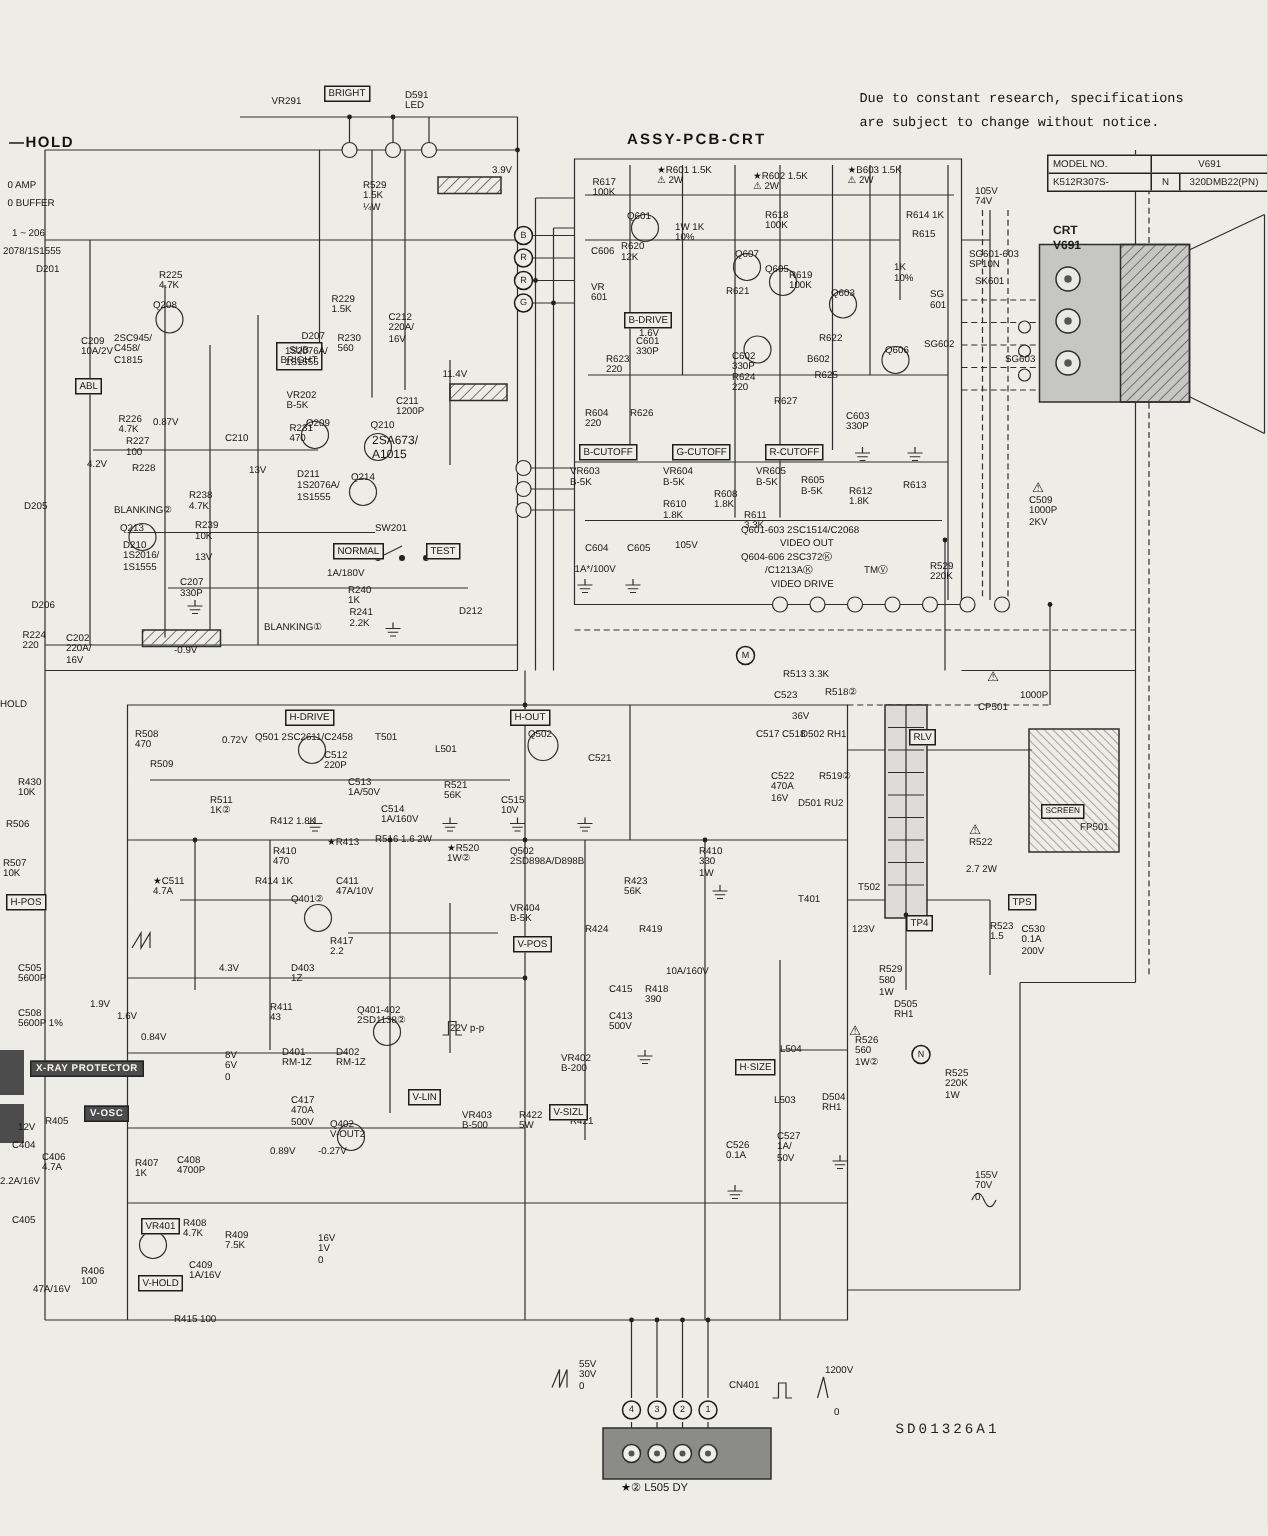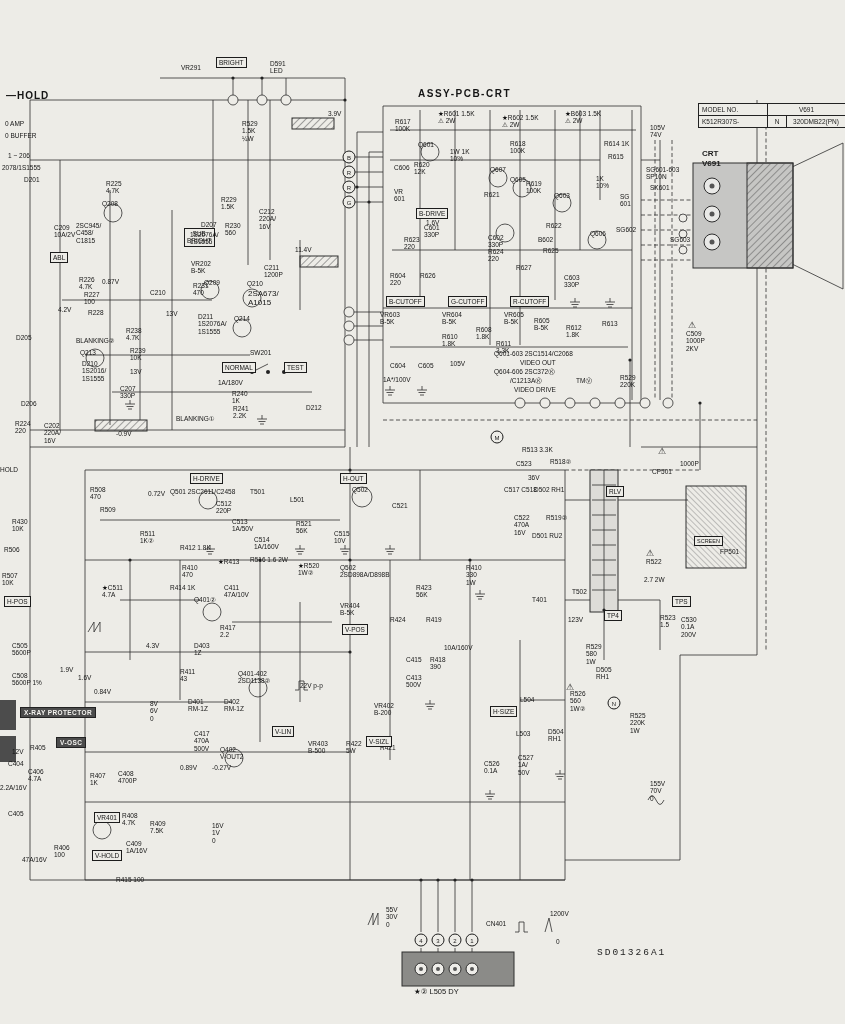--- a/index.html
+++ b/index.html
@@ -205,20 +205,22 @@
 
     <path class="w" d="M88,632 l6,-10 l0,10 l6,-10 l0,10
       M295,690 h4 l0,-9 h5 l0,9 h4
       M368,925 l5,-12 l0,12 l5,-12 l0,12
       M515,932 h4 l0,-10 h5 l0,10 h4
       M545,932 l4,-14 l3,14
       M648,800 q4,-9 8,0 q4,9 8,0"></path>
   </svg>
 
   <div class="notice">
+    <div>Due to constant research, specifications</div>
+    <div>are subject to change without notice.</div>
   </div>
 
   <div class="model-table">
     <div class="mt-row">
       <div class="mt-cell c1">MODEL NO.</div>
       <div class="mt-cell grow">V691</div>
     </div>
     <div class="mt-row">
       <div class="mt-cell c1">K512R307S-</div>
       <div class="mt-cell n">N</div>

